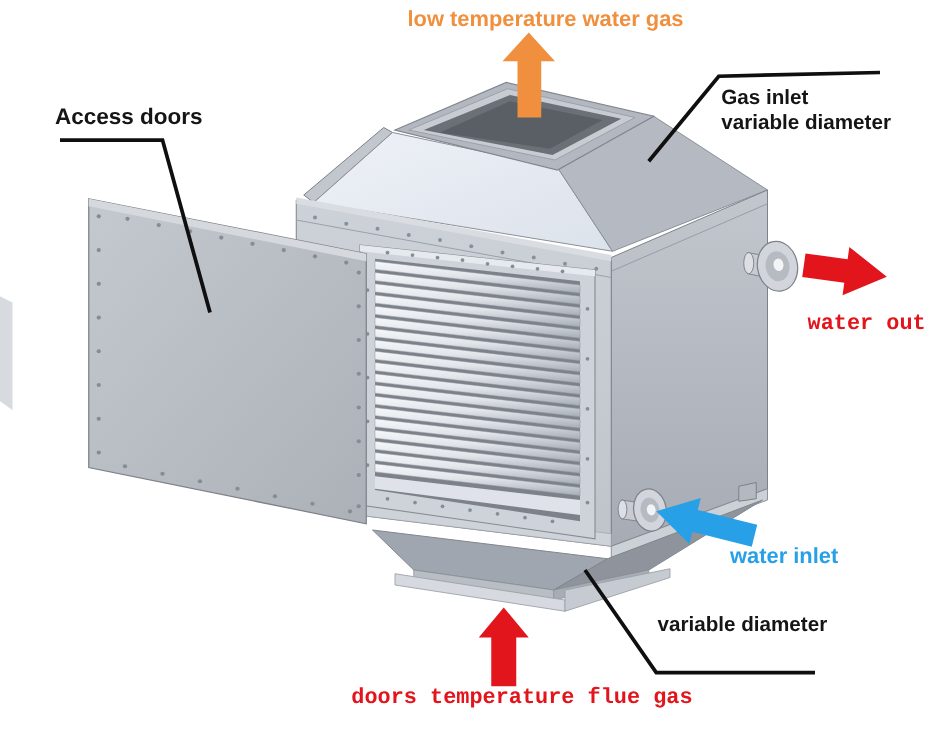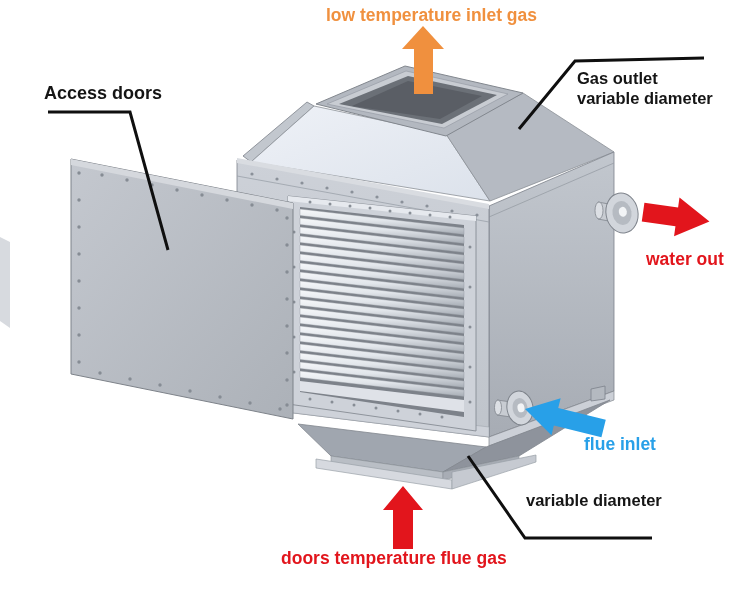--- a/index.html
+++ b/index.html
@@ -2,21 +2,21 @@
 <html><head>
 <meta charset="utf-8">
 <style>
   html,body{margin:0;padding:0;background:#ffffff;}
   .stage{position:relative;width:750px;height:600px;background:#ffffff;overflow:hidden;
          font-family:"Liberation Sans",sans-serif;}
   .stage svg{position:absolute;left:0;top:0;}
   .lbl{position:absolute;font-weight:bold;white-space:nowrap;line-height:1.15;}
   .lbl-black{color:#151515;}
   .lbl-orange{color:#f0903e;}
-  .lbl-red{color:#e2151c;}
+  .lbl-red{color:#e2151c;font-family:Liberation Mono, monospace;}
   .lbl-blue{color:#28a0e8;}
   .fs17{font-size:17.5px;}
   .fs16{font-size:16.5px;line-height:20px;}
   .fs18{font-size:18px;}
 </style>
 </head>
 <body>
 
 <div class="stage">
 
@@ -207,31 +207,31 @@
       <polyline points="519,129 575,61 704,58"></polyline>
       <polyline points="468,456 525,538 652,538"></polyline>
     </g>
 
     <polygon points="423,26 444,49 433,49 433,94 414,94 414,49 402,49" fill="#f0903e"></polygon>
     <polygon points="403,486 423,510 413,510 413,549 393,549 393,510 383,510" fill="#e2151c"></polygon>
     <polygon points="643,205 677,205 677,195 710,214.5 677,234 677,224 643,224" transform="rotate(8 660 214)" fill="#e2151c"></polygon>
     <polygon points="525,409 557,390 557,400 606,400 606,418 557,418 557,428" transform="rotate(14 525 409)" fill="#28a0e8"></polygon>
   </svg>
 
-  <div class="lbl lbl-orange fs17" style="left:326px;top:5px;">low temperature inlet gas</div>
+  <div class="lbl lbl-orange fs17" style="left:326px;top:5px;">low temperature water gas</div>
 
   <div class="lbl lbl-black fs18" style="left:44px;top:83px;">Access doors</div>
 
   <div class="lbl lbl-black fs16" style="left:577px;top:68px;">
-    <div>Gas outlet</div>
+    <div>Gas inlet</div>
     <div>variable diameter</div>
   </div>
 
   <div class="lbl lbl-red fs17" style="left:646px;top:249px;">water out</div>
 
-  <div class="lbl lbl-blue fs17" style="left:584px;top:434px;">flue inlet</div>
+  <div class="lbl lbl-blue fs17" style="left:584px;top:434px;">water inlet</div>
 
   <div class="lbl lbl-black fs16" style="left:526px;top:490px;">
     <div>variable diameter</div>
   </div>
 
   <div class="lbl lbl-red fs17" style="left:281px;top:548px;">doors temperature flue gas</div>
 </div>
 
 </body></html>

